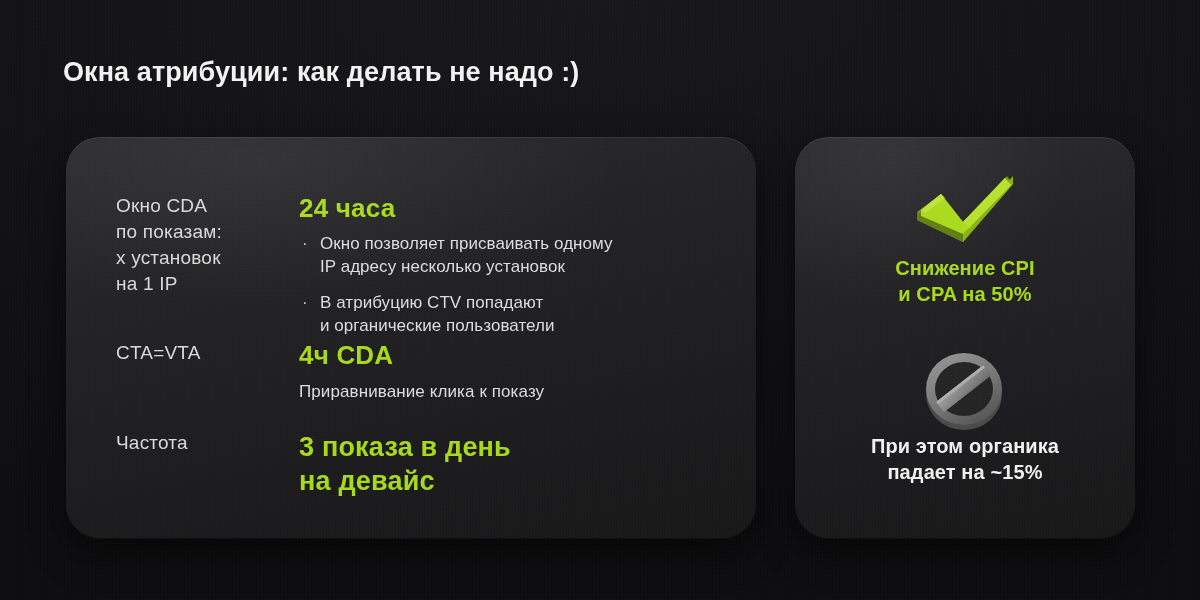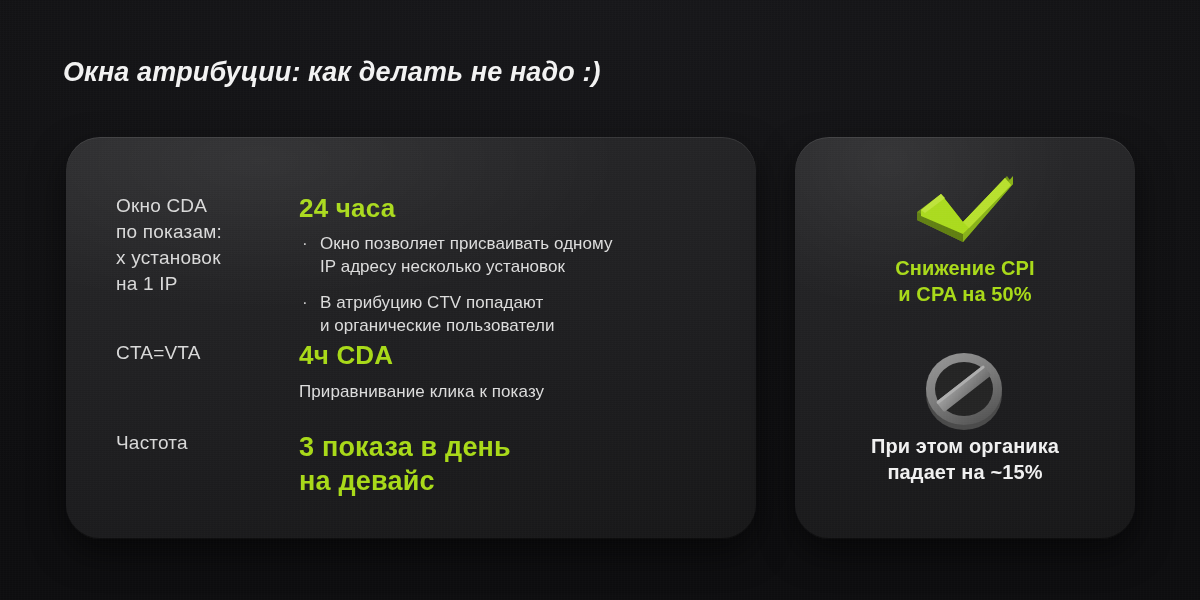--- a/index.html
+++ b/index.html
@@ -29,21 +29,20 @@
 
   
   .title {
     position:absolute;
     left:63px; top:57px;
     font-size:27px;
     font-weight:bold;
     color:#f2f2f2;
     letter-spacing:.1px;
     white-space:nowrap;
-    font-style:italic;
   }
 
   
   .card {
     position:absolute;
     border-radius:34px;
     background:linear-gradient(168deg, #2b2b2d 0%, #232325 30%, #1c1c1e 68%, #171718 100%);
     box-shadow:
       inset 0 1px 0 rgba(255,255,255,.085),
       inset 0 -1px 0 rgba(0,0,0,.45),

